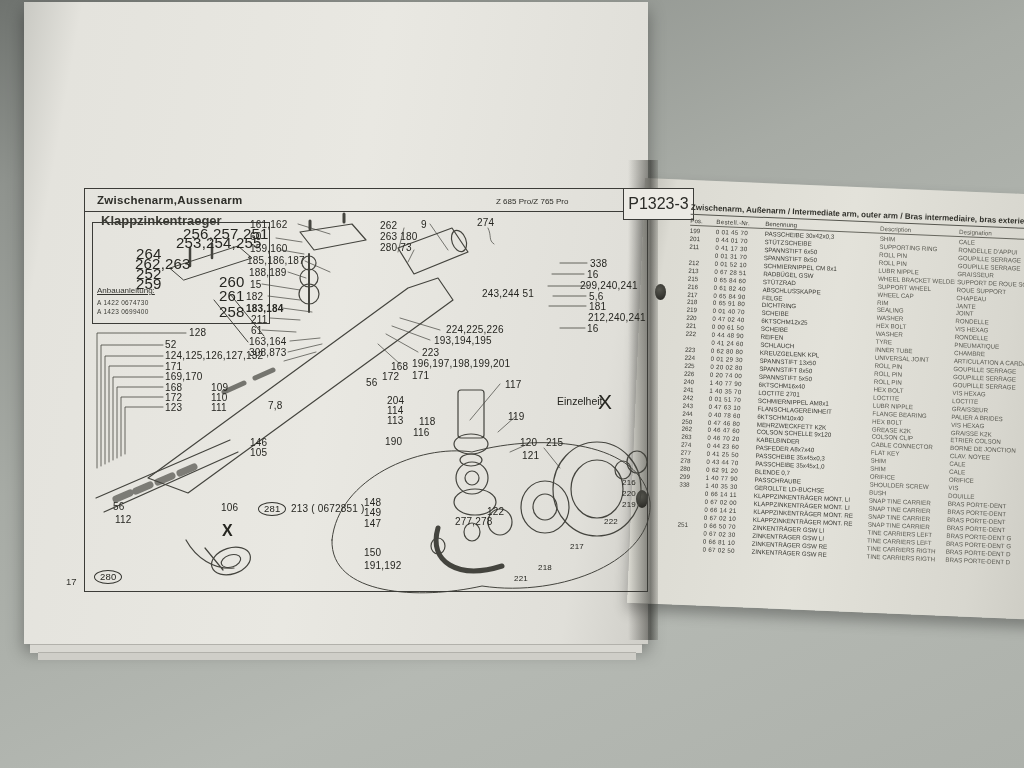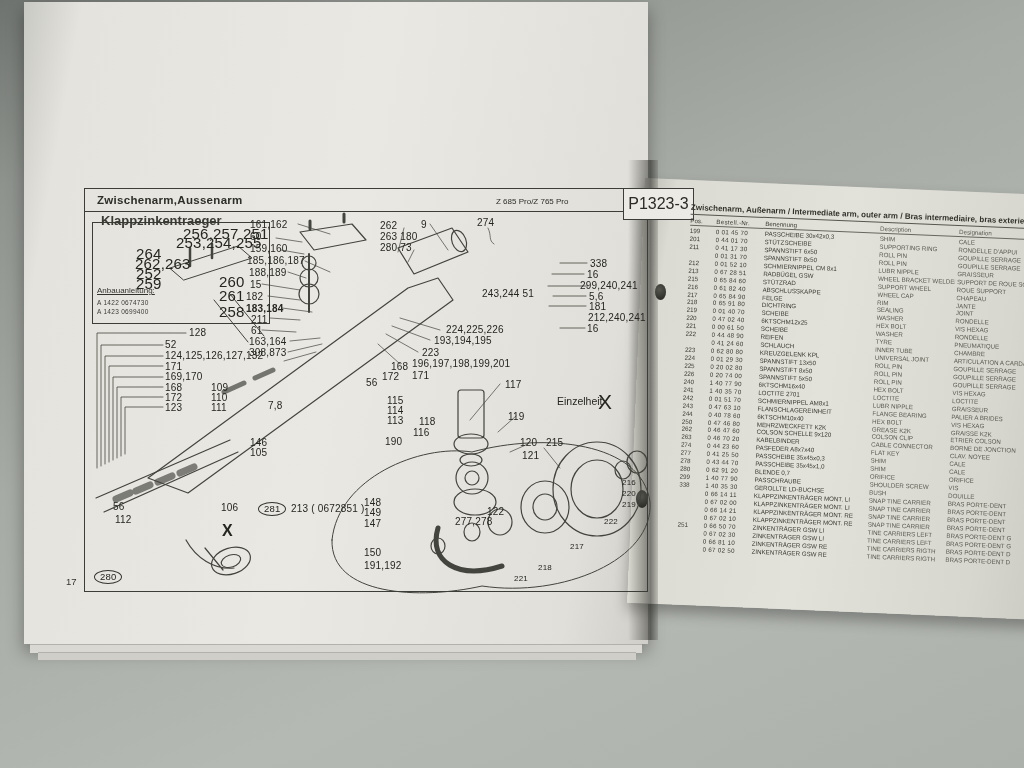--- a/index.html
+++ b/index.html
@@ -183,21 +183,21 @@
       <span class="plabel" style="left: 587px; top: 324px;">16</span>
       <span class="plabel" style="left: 446px; top: 325px;">224,225,226</span>
       <span class="plabel" style="left: 434px; top: 336px;">193,194,195</span>
       <span class="plabel" style="left: 422px; top: 348px;">223</span>
       <span class="plabel" style="left: 412px; top: 359px;">196,197,198,199,201</span>
       <span class="plabel" style="left: 391px; top: 362px;">168</span>
       <span class="plabel" style="left: 382px; top: 372px;">172</span>
       <span class="plabel" style="left: 412px; top: 371px;">171</span>
       <span class="plabel" style="left: 366px; top: 378px;">56</span>
       <span class="plabel" style="left: 505px; top: 380px;">117</span>
-      <span class="plabel" style="left: 387px; top: 396px;">115</span>
+      <span class="plabel" style="left: 387px; top: 396px;">204</span>
       <span class="plabel" style="left: 387px; top: 406px;">114</span>
       <span class="plabel" style="left: 387px; top: 416px;">113</span>
       <span class="plabel" style="left: 419px; top: 417px;">118</span>
       <span class="plabel" style="left: 413px; top: 428px;">116</span>
       <span class="plabel" style="left: 385px; top: 437px;">190</span>
       <span class="plabel" style="left: 508px; top: 412px;">119</span>
       <span class="plabel" style="left: 520px; top: 438px;">120</span>
       <span class="plabel" style="left: 522px; top: 451px;">121</span>
       <span class="plabel" style="left: 546px; top: 438px;">215</span>
       <span class="plabel" style="left: 250px; top: 438px;">146</span>

